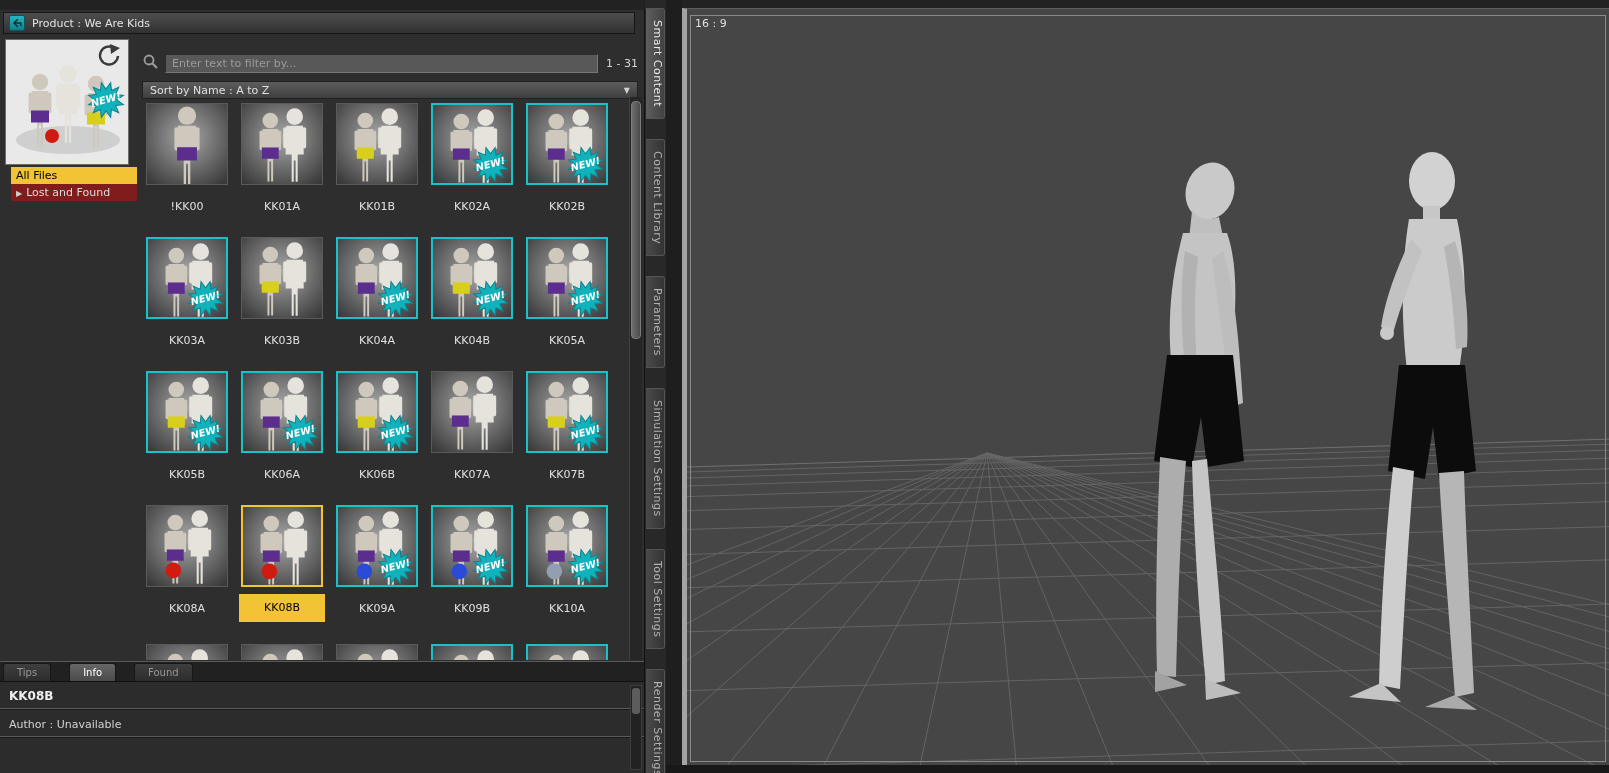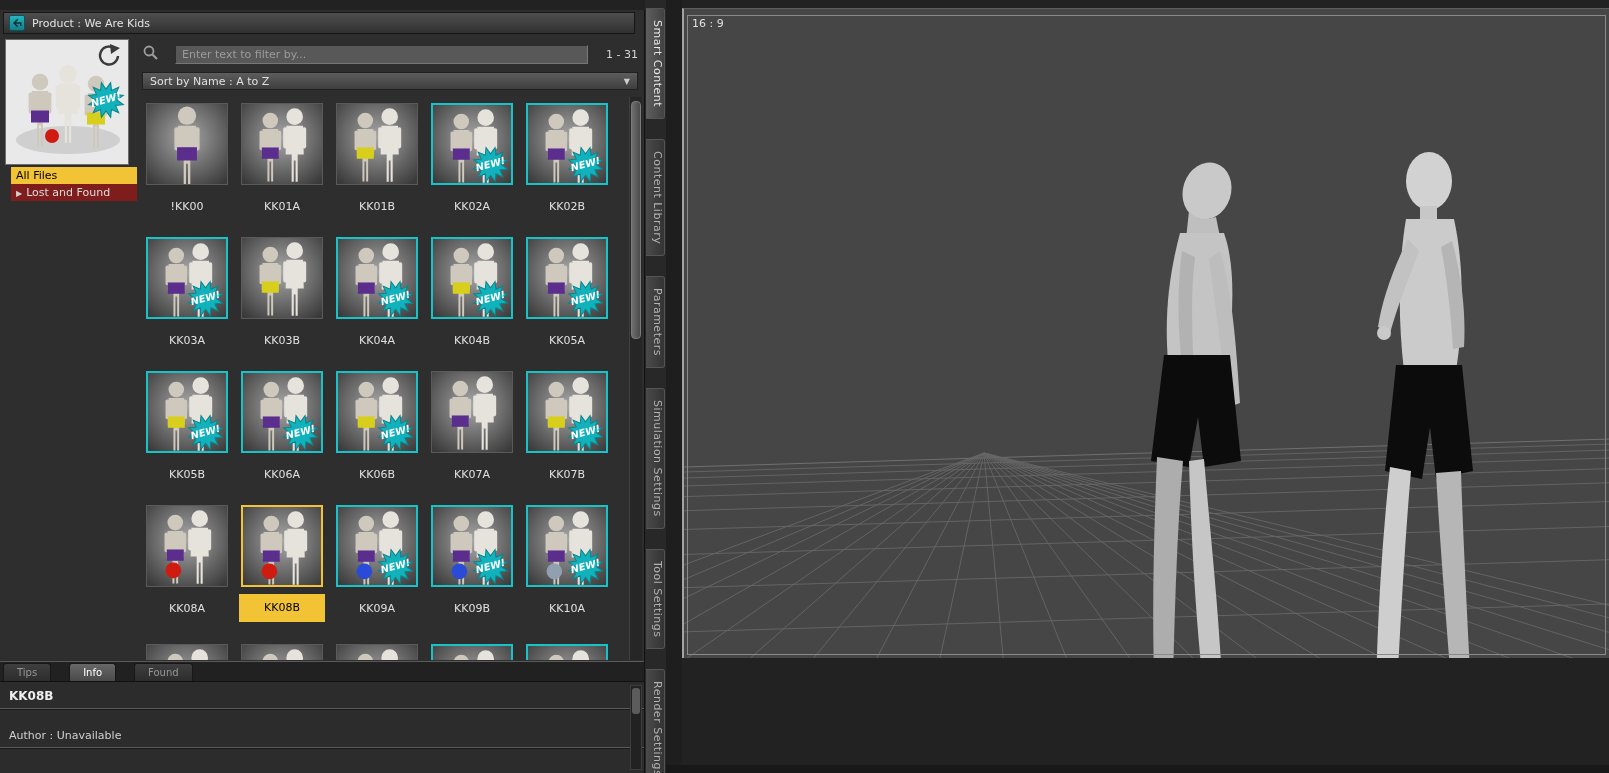--- a/index.html
+++ b/index.html
@@ -25,21 +25,21 @@
 
   #category-col { position:absolute; left:3px; top:27px; width:130px; bottom:113px; }
   #product-preview { height:126px; margin:2px 0 2px 2px; width:124px; background:linear-gradient(#ffffff,#c9c9c9);
     border:1px solid #6b6b6b; position:relative; overflow:hidden; }
   .cat-item { height:17px; line-height:17px; width:126px; margin-left:8px; padding:0 5px; cursor:default; }
   .cat-item.selected { background:#f2c335; color:#000; }
   .cat-item.normal { background:#7f1d1d; color:#ddd; }
   .cat-item .tri { font-size:8px; margin-right:4px; color:#cfcfcf; }
 
   #content-col { position:absolute; left:138px; top:27px; right:2px; bottom:113px; }
-  #filter-row { height:24px; margin-top:5px; display:flex; align-items:center; gap:16px; padding:0 4px; }
+  #filter-row { height:24px; margin-top:14px; display:flex; align-items:center; gap:6px; padding:0 4px; }
   #filter-input { flex:1; height:19px; background:#585858; border:1px solid #777; border-top-color:#2c2c2c; border-left-color:#2c2c2c;
     color:#ddd; font-size:11px; padding:0 6px; font-family:inherit; }
   #filter-input::placeholder { color:#9b9b9b; }
   #result-range { color:#d5d5d5; min-width:34px; text-align:right; }
   #sort-row { height:18px; margin:6px 4px 0 4px; background:linear-gradient(#5d5d5d,#3e3e3e); border:1px solid #202020;
     color:#e0e0e0; display:flex; align-items:center; justify-content:space-between; padding:0 7px; }
   #sort-row .caret { font-size:8px; color:#cfcfcf; }
 
   #grid-wrap { position:absolute; left:0; right:0; top:60px; bottom:0; overflow:hidden; }
   #thumb-grid { position:absolute; left:8px; top:6px; display:grid; grid-template-columns:repeat(5,82px);
@@ -54,35 +54,35 @@
   #grid-scroll-thumb { position:absolute; left:1px; top:4px; width:10px; height:238px;
     background:linear-gradient(90deg,#6e6e6e,#4b4b4b); border:1px solid #7c7c7c; border-radius:4px; }
 
   #bottom-panel { position:absolute; left:0; right:0; bottom:0; height:112px; background:#2c2c2c; border-top:1px solid #5a5a5a; }
   #bottom-tabs { height:20px; background:#212121; display:flex; gap:18px; padding:1px 0 0 3px; border-bottom:1px solid #101010; }
   .btab { padding:0 13px; line-height:17px; font-size:10px; color:#969696; background:linear-gradient(#3e3e3e,#2d2d2d);
     border:1px solid #171717; border-bottom:none; border-radius:3px 3px 0 0; }
   .btab.active { background:linear-gradient(#676767,#4a4a4a); color:#fff; }
   #info-title { padding:7px 9px 5px 9px; font-weight:bold; font-size:12px; color:#efefef; }
   .hr { height:1px; background:#5c5c5c; box-shadow:0 1px 0 #191919; margin:0; }
-  #info-author { padding:20px 9px 5px 9px; color:#d0d0d0; }
+  #info-author { padding:9px 9px 5px 9px; color:#d0d0d0; }
   #info-scrollbar { position:absolute; right:2px; top:23px; bottom:3px; width:12px; background:#222; border:1px solid #3e3e3e; }
   #info-scroll-thumb { position:absolute; left:1px; top:2px; width:8px; height:26px; background:#5c5c5c; border-radius:3px; }
 
   
   #side-tabs { position:absolute; left:645px; top:0; width:21px; height:773px; background:#282828; }
   .side-tab { writing-mode:vertical-rl; width:19px; margin:0 0 20px 1px; padding:11px 0;
     background:linear-gradient(90deg,#4a4a4a,#343434); border:1px solid #555; border-left:none;
     color:#b2b2b2; font-size:11px; text-align:center; border-radius:0 3px 3px 0; letter-spacing:0.5px; }
   .side-tab.active { background:linear-gradient(90deg,#5e5e5e,#424242); color:#e8e8e8; }
   .side-tab:first-child { margin-top:8px; }
 
   
-  #viewport { position:absolute; left:682px; top:8px; width:927px; height:650px; background:#464646;
-    border-top:1px solid #5e5e5e; border-left:2px solid #a3a3a3; overflow:hidden; }
+  #viewport { position:absolute; left:682px; top:8px; width:927px; height:757px; background:#464646;
+    border-top:1px solid #5e5e5e; border-left:5px solid #a3a3a3; overflow:hidden; }
   #aspect-frame { position:absolute; left:3px; right:3px; top:6px; bottom:3px; border:1px solid #8a8a8a; pointer-events:none; }
   #aspect-label { position:absolute; left:8px; top:8px; color:#e0e0e0; font-size:11px; z-index:3; }
   #vp-svg { position:absolute; left:0; top:0; }
   #below-viewport { position:absolute; left:666px; right:0; top:765px; height:8px; background:#181818; }
   #gap-col { position:absolute; left:666px; top:0; width:16px; height:773px; background:#1e1e1e; }
 </style>
 </head>
 <body>
 
 <div id="top-strip">

